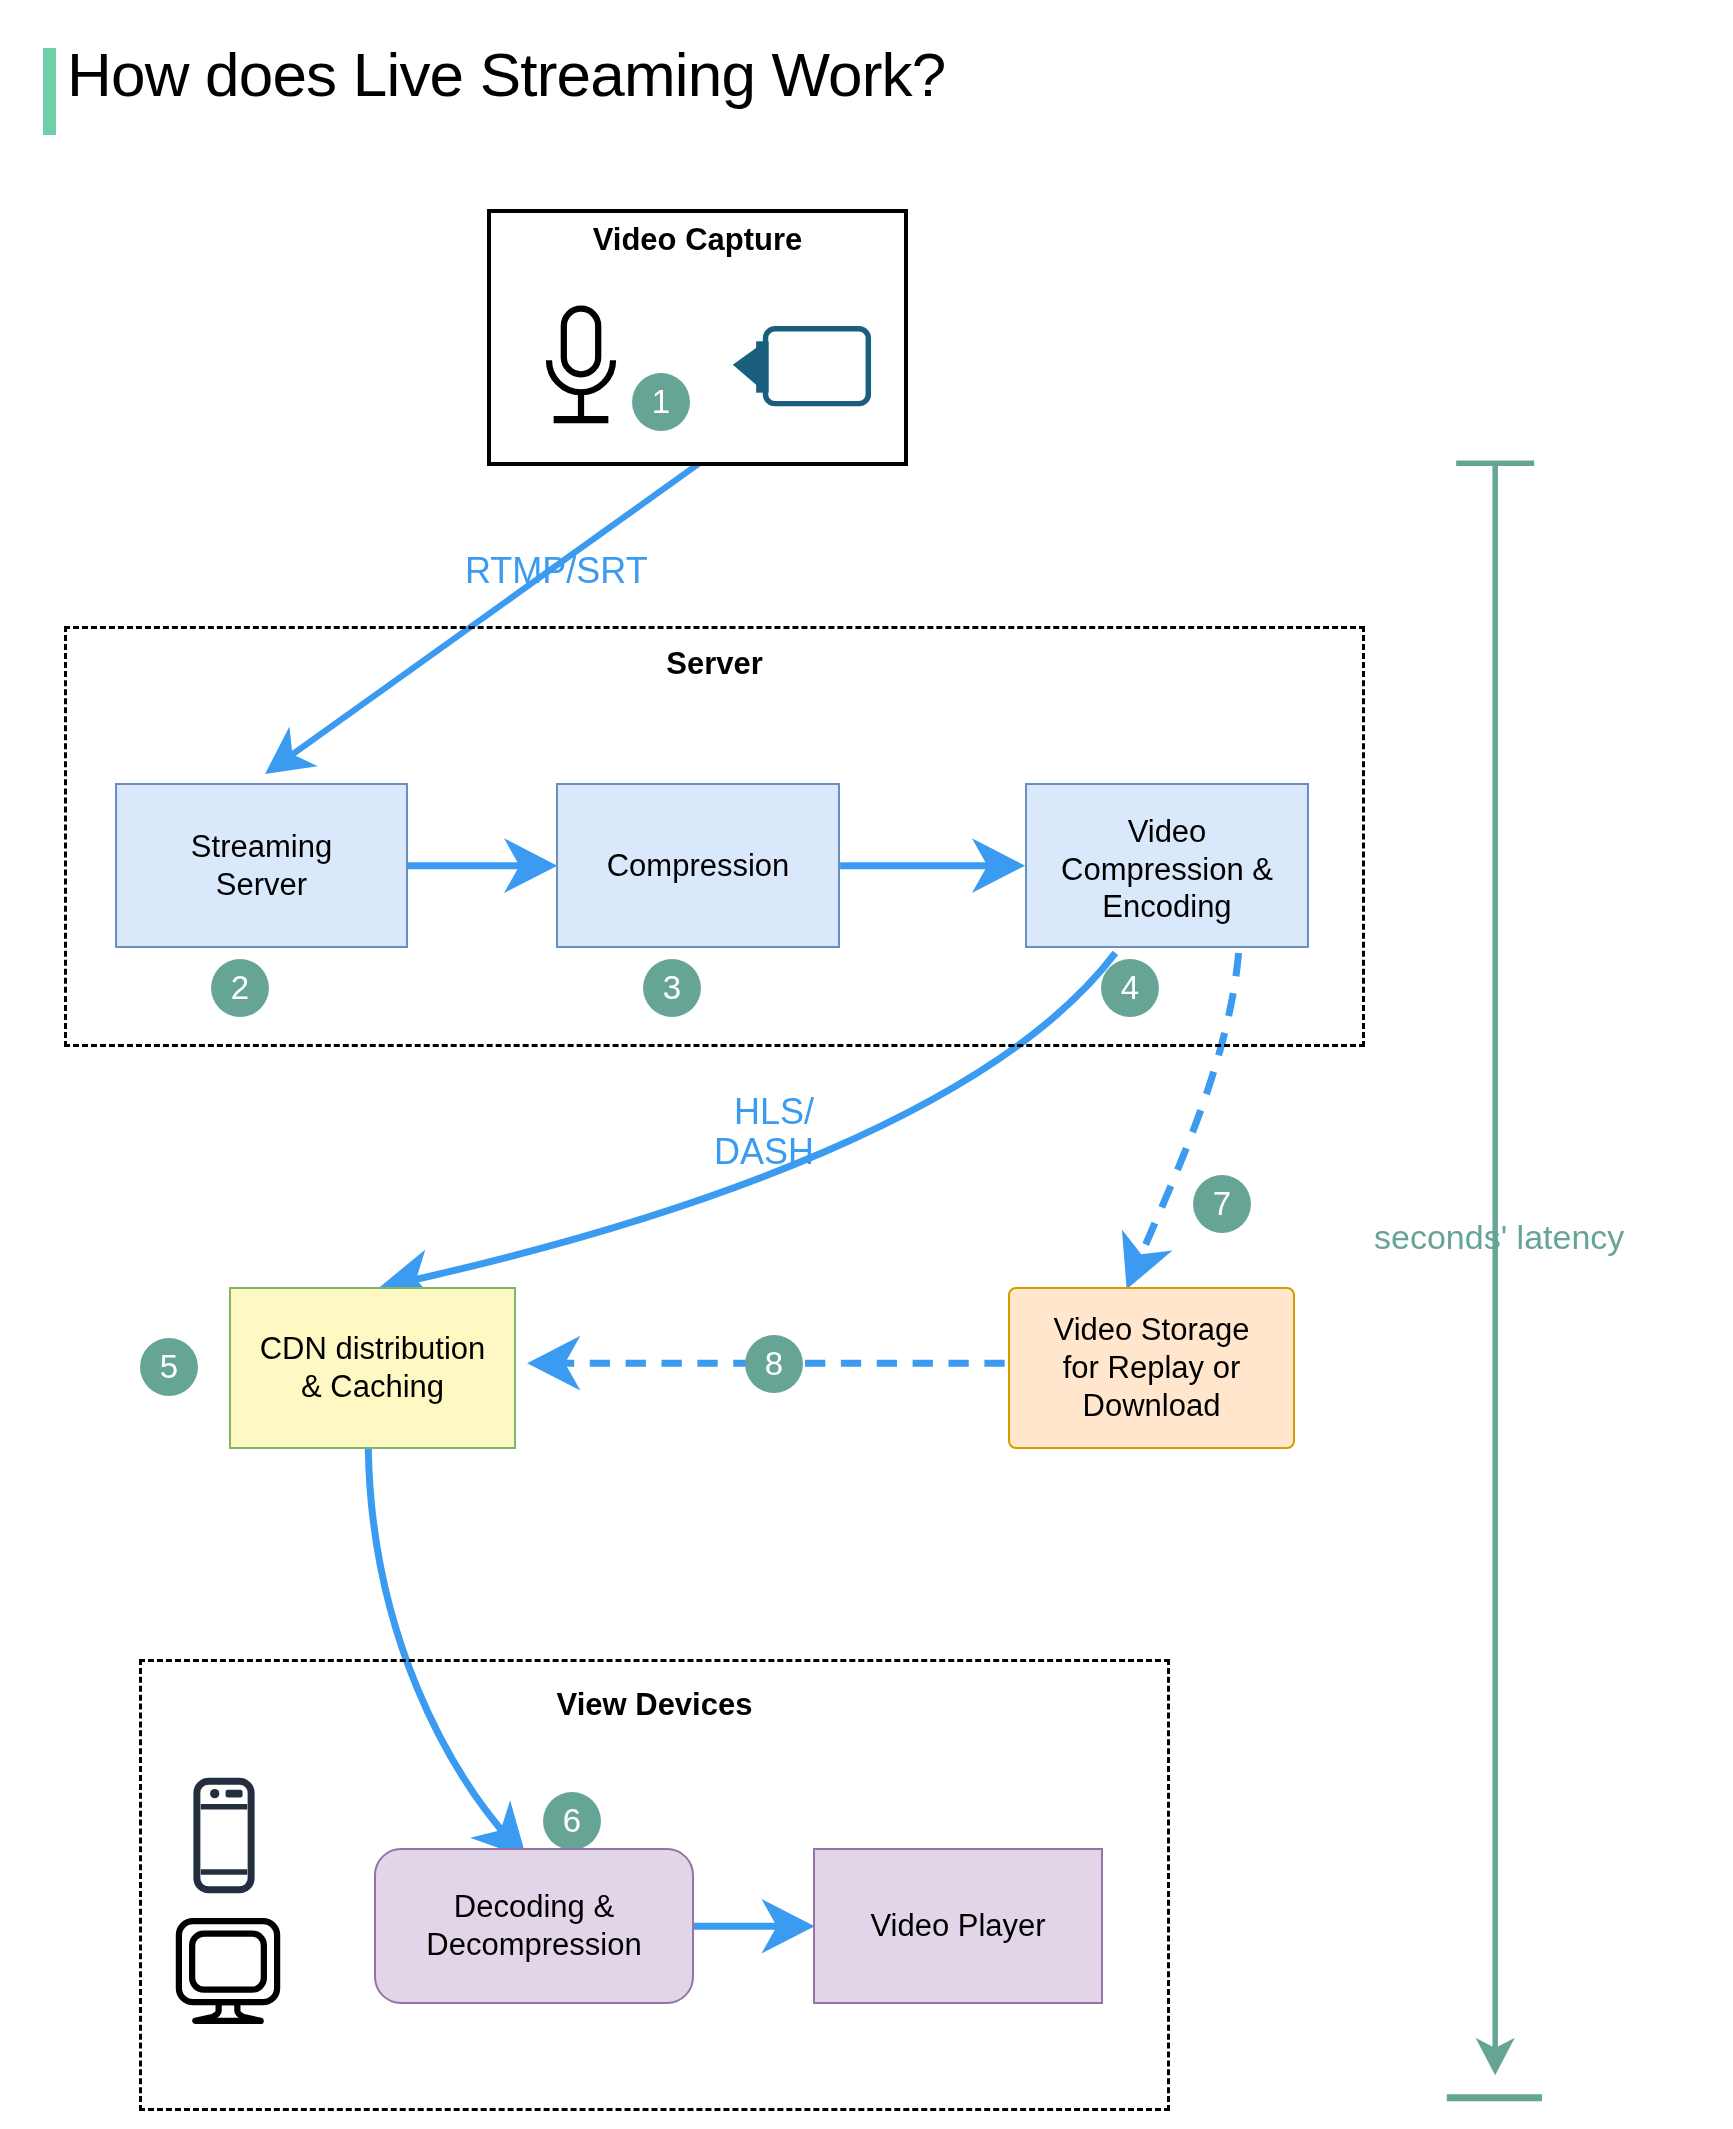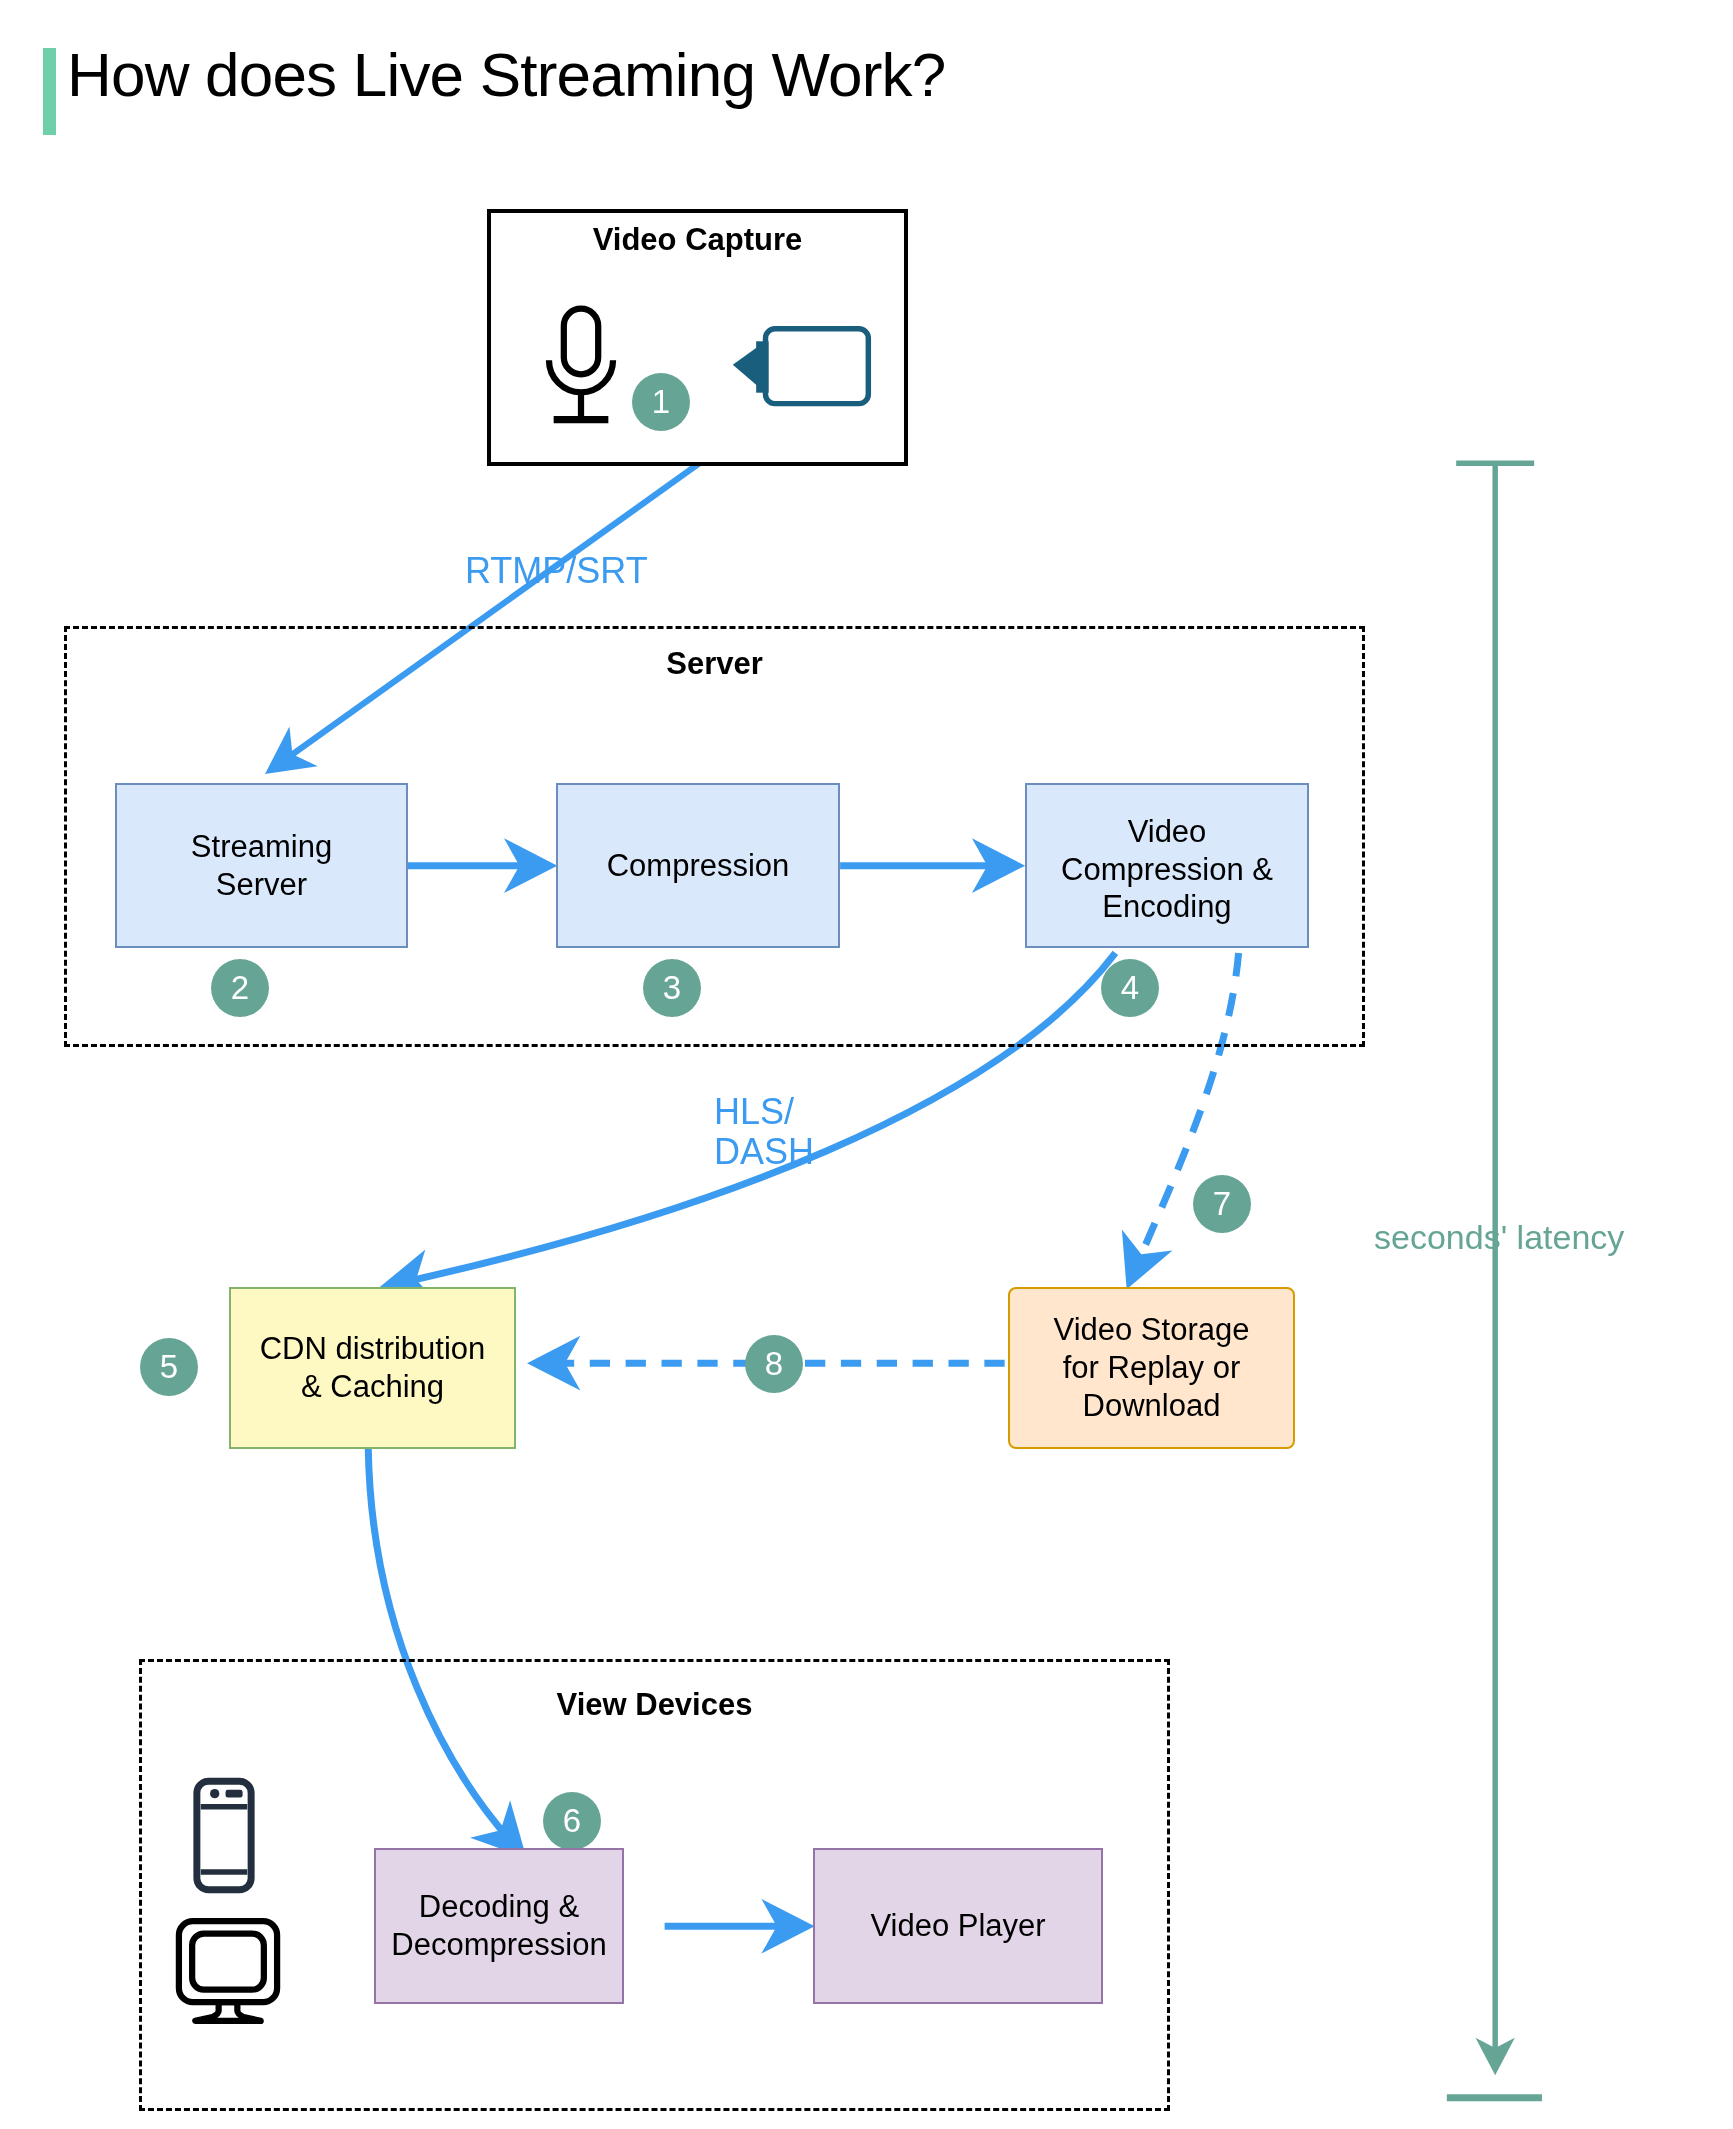--- a/index.html
+++ b/index.html
@@ -122,21 +122,21 @@
   </div>
   <div class="badge" style="left:643px;top:959px;">3</div>
 
   <div class="node blue" style="left:1025px;top:783px;width:284px;height:165px;">
     <span style="white-space:pre-line;margin-top:8px;">Video
 Compression &amp;
 Encoding</span>
   </div>
   <div class="badge" style="left:1101px;top:959px;">4</div>
 
-  <div class="edge-label" style="left:714px;top:1092px;text-align:left;">HLS/
+  <div class="edge-label" style="left:714px;top:1092px;text-align:right;">HLS/
 DASH</div>
 
   <div class="badge" style="left:1193px;top:1175px;">7</div>
 
   <div class="node green" style="left:229px;top:1287px;width:287px;height:162px;">
     <span style="white-space:pre-line;">CDN distribution
 &amp; Caching</span>
   </div>
   <div class="badge" style="left:140px;top:1338px;">5</div>
 
@@ -163,21 +163,21 @@
   <div class="icon-wrap" style="left:175px;top:1917px;">
     <svg width="106" height="108" viewBox="0 0 136 138">
       <rect x="5" y="5" width="126" height="104" rx="18" ry="18" fill="none" stroke="#000" stroke-width="8"></rect>
       <rect x="22" y="21" width="92" height="72" rx="15" ry="15" fill="none" stroke="#000" stroke-width="8"></rect>
       <path d="M56 109 L56 120 Q56 124 48 128 L26 133 L110 133 L88 128 Q80 124 80 120 L80 109 Z" fill="none" stroke="#000" stroke-width="8" stroke-linejoin="round"></path>
     </svg>
   </div>
 
   <div class="badge" style="left:543px;top:1792px;">6</div>
 
-  <div class="node purple" style="left:374px;top:1848px;width:250px;height:156px;">
+  <div class="node purple" style="left:374px;top:1848px;width:320px;height:156px;border-radius:27px;">
     <span style="white-space:pre-line;">Decoding &amp;
 Decompression</span>
   </div>
 
   <div class="node purple" style="left:813px;top:1848px;width:290px;height:156px;">
     <span style="white-space:pre-line;">Video Player</span>
   </div>
 
   <div id="latency-label">seconds' latency</div>
 

